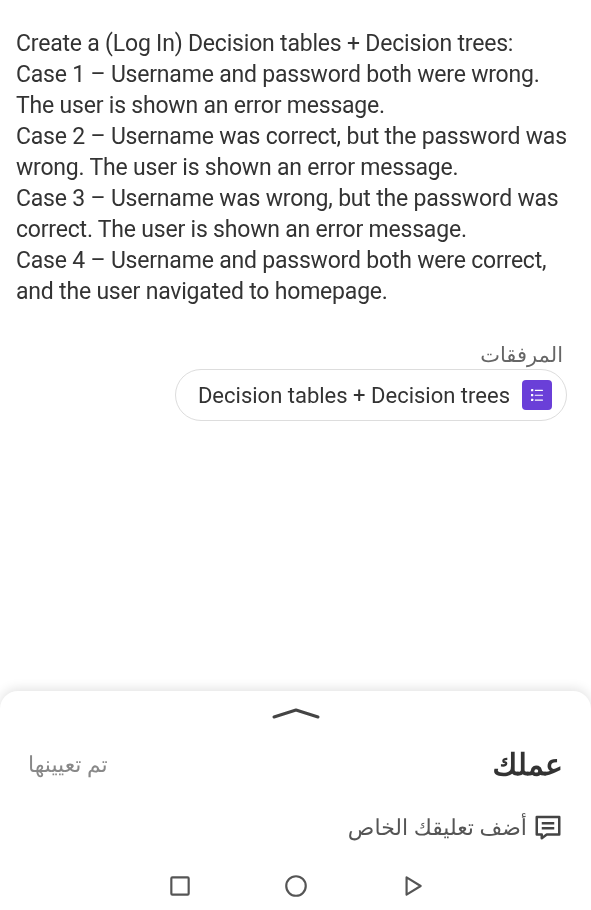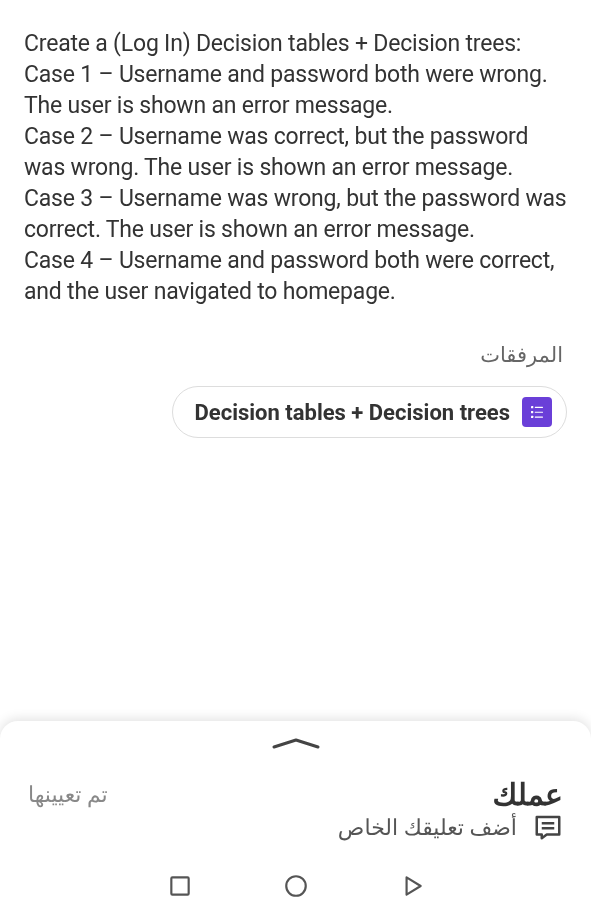--- a/index.html
+++ b/index.html
@@ -9,41 +9,40 @@
     }
     body {
       width: 591px;
       height: 910px;
       background: #ffffff;
       font-family: -apple-system, BlinkMacSystemFont, 'Segoe UI', Roboto, Arial, sans-serif;
       position: relative;
       overflow: hidden;
     }
     .content-area {
-      padding: 28px 24px 0 24px;
+      padding: 28px 24px 0 16px;
     }
     .task-description {
       font-size: 23px;
       line-height: 1.35;
       color: #333333;
       letter-spacing: -0.2px;
     }
     .attachments-label {
       text-align: right;
       font-size: 21px;
       color: #666666;
       margin-top: 36px;
       padding-right: 4px;
     }
     .attachment-chip {
       display: flex;
       align-items: center;
       justify-content: flex-end;
-      margin-top: 19px;
-      font-weight: bold;
+      margin-top: 2px;
     }
     .chip {
       display: flex;
       align-items: center;
       border: 1px solid #dddddd;
       border-radius: 30px;
       padding: 10px 14px 10px 22px;
       gap: 12px;
     }
     .chip-text {
@@ -80,35 +79,36 @@
       margin-bottom: 26px;
     }
     .sheet-handle svg {
       width: 48px;
       height: 14px;
     }
     .sheet-row {
       display: flex;
       justify-content: space-between;
       align-items: center;
+      margin-bottom: 30px;
     }
     .status-text {
       font-size: 22px;
       color: #888888;
     }
     .work-title {
       font-size: 30px;
       color: #333333;
       font-weight: 700;
     }
     .comment-row {
       display: flex;
       justify-content: flex-end;
       align-items: center;
-      gap: 16px;
+      gap: 6px;
     }
     .comment-text {
       font-size: 22px;
       color: #555555;
     }
     .comment-icon {
       width: 30px;
       height: 30px;
       display: flex;
       align-items: center;

